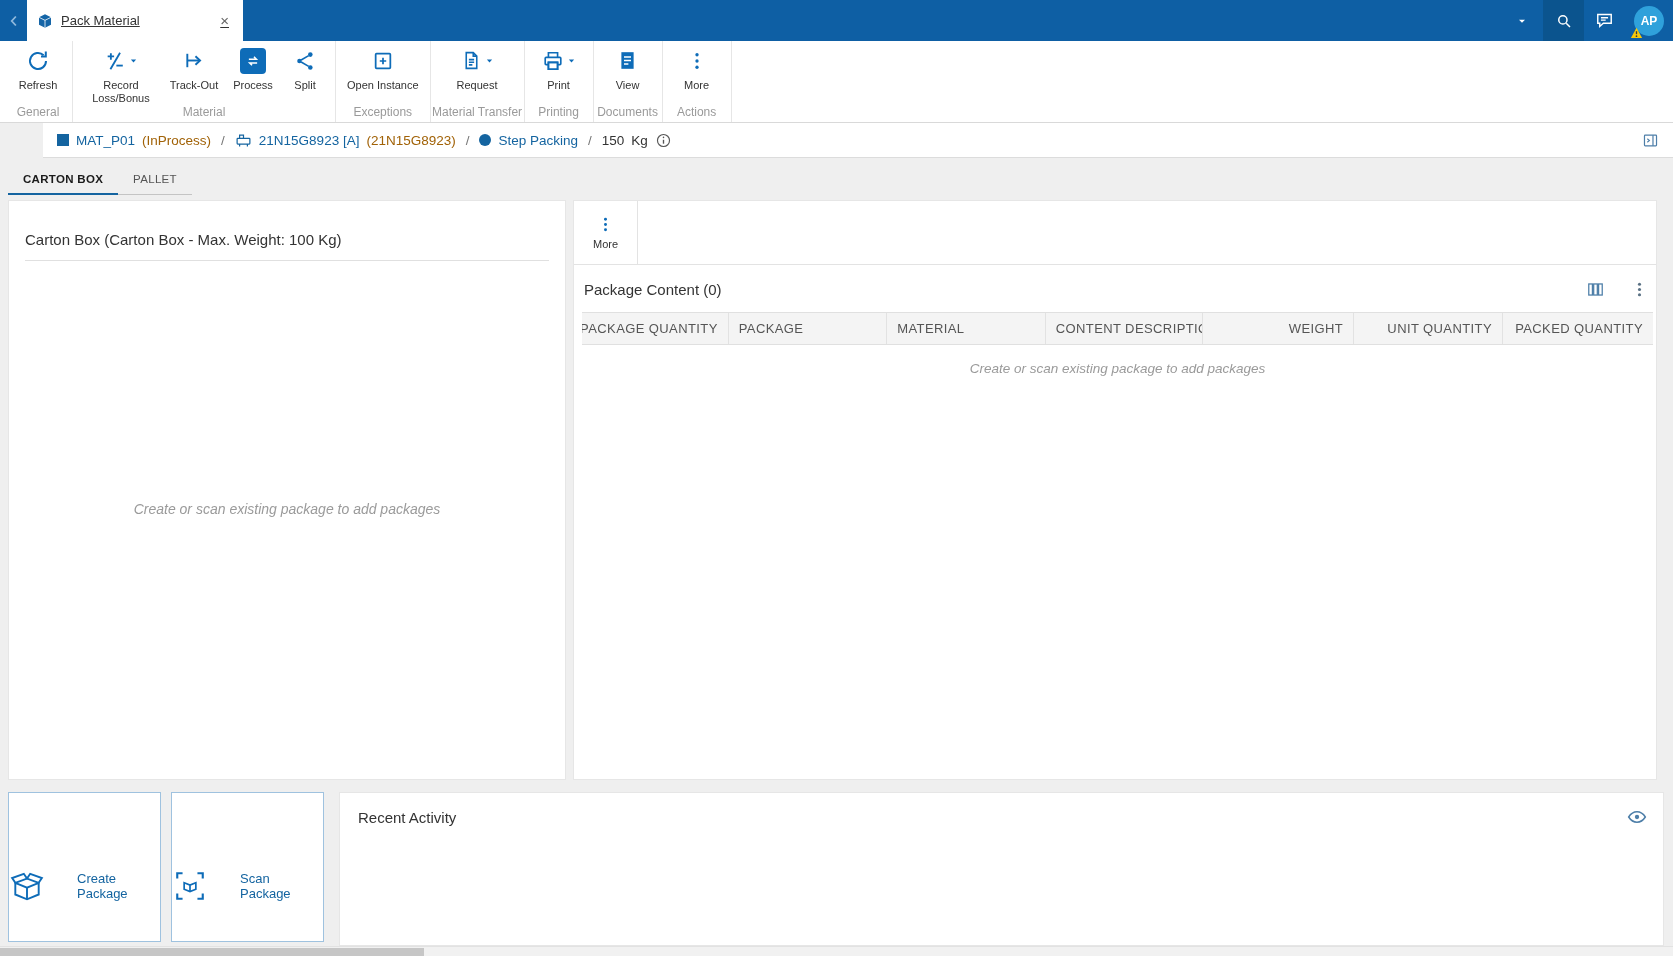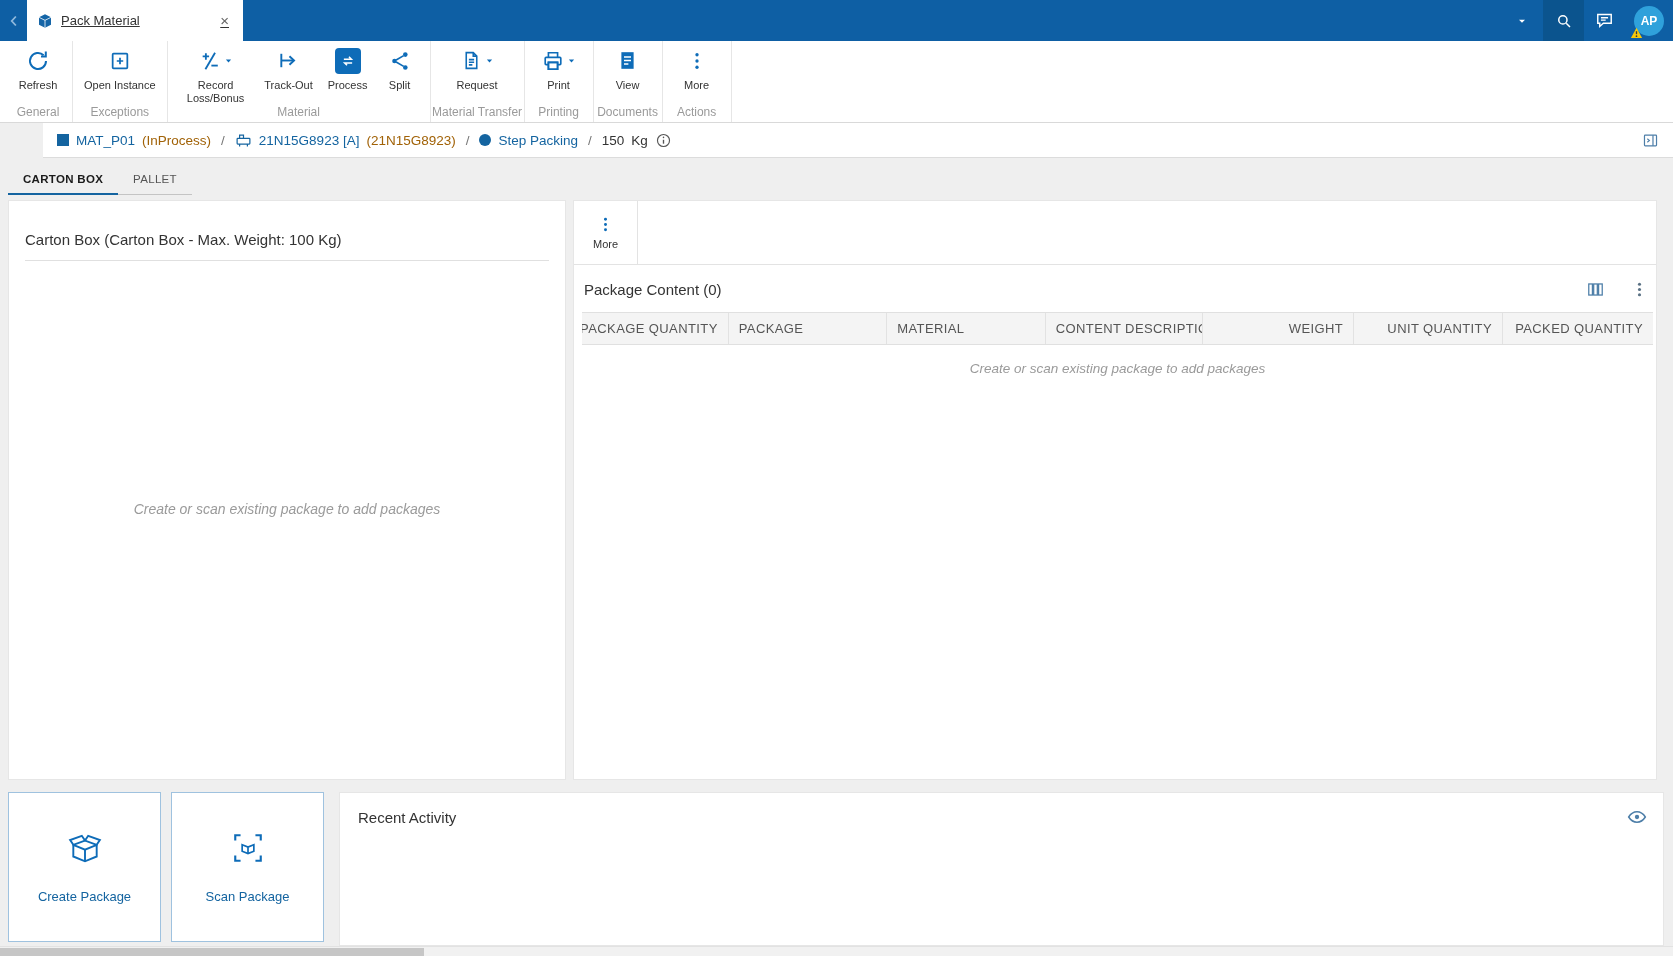--- a/index.html
+++ b/index.html
@@ -68,21 +68,21 @@
   .pc-table { margin:0 3px 0 8px; }
   .pc-thead { display:flex; background:#F4F4F4; border-top:1px solid #E0E0E0; border-bottom:1px solid #E0E0E0; height:33px; }
   .pc-th { display:flex; align-items:center; padding:0 10px; font-size:13px; color:#555; letter-spacing:.4px; border-right:1px solid #E2E2E2; overflow:hidden; white-space:nowrap; cursor:pointer; }
   .pc-th:last-child { border-right:none; }
   .pc-th.right { justify-content:flex-end; }
   .c0{flex:0 0 13.7%;} .c1{flex:0 0 14.8%;} .c2{flex:0 0 14.8%;} .c3{flex:0 0 14.7%;}
   .c4{flex:0 0 14.1%;} .c5{flex:0 0 13.9%;} .c6{flex:1;}
   .pc-empty { text-align:center; font-style:italic; color:#9A9A9A; font-size:13.5px; margin-top:16px; }
 
   
-  .action-card { position:absolute; top:792px; width:153px; height:150px; background:#fff; border:1px solid #9FC2DF; display:flex; flex-direction:column; align-items:center; padding-top:38px; gap:24px; cursor:pointer; }
+  .action-card { position:absolute; top:792px; width:153px; height:150px; background:#fff; border:1px solid #9FC2DF; display:flex; flex-direction:row; align-items:center; padding-top:38px; gap:32px; cursor:pointer; }
   .action-card .lbl { color:#1464A0; font-size:13px; }
   #create-card { left:8px; }
   #scan-card { left:171px; }
 
   .recent { position:absolute; left:339px; right:9px; top:792px; bottom:10px; background:#fff; border:1px solid #E6E6E6; }
   .recent-header { display:flex; align-items:center; padding:14px 16px 10px 18px; }
   .recent-title { font-size:15px; color:#333; flex:1; }
   .eye-btn { cursor:pointer; }
 
   .hscroll { position:absolute; left:0; right:0; bottom:0; height:10px; background:#F1F1F1; border-top:1px solid #E2E2E2; }
@@ -156,35 +156,20 @@
               <path d="M20 12a8 8 0 1 1-2.4-5.7"></path>
               <polyline points="19.8 2.6 19.8 7.4 15 7.4" fill="none"></polyline>
             </svg>
       </span>
         </div>
       <span class="lbl">Refresh</span>
     </div>
     <span class="tgroup-label">General</span>
   </div>
 
-  <div class="tgroup" style="min-width:72px">
-    <div class="tbtn" style="min-width:64px">
-      <div class="iconrow">
-          <span>
-        <svg width="22" height="22" viewBox="0 0 24 24" fill="none" stroke="#0E6CB8" stroke-width="1.9">
-              <rect x="4" y="4" width="16" height="16" rx="1"></rect>
-              <path d="M12 8.5v7M8.5 12h7"></path>
-            </svg>
-      </span>
-        </div>
-      <span class="lbl">Open Instance</span>
-    </div>
-    <span class="tgroup-label">Exceptions</span>
-  </div>
-
   <div class="tgroup">
     <div class="tbtn" style="min-width:74px">
       <div class="iconrow">
         <span>
           <svg width="22" height="22" viewBox="0 0 24 24" fill="none" stroke="#0E6CB8" stroke-width="2">
               <path d="M4 7h7M7.5 3.5v7"></path>
               <path d="M17.5 3 7 21"></path>
               <path d="M13.5 17h7"></path>
             </svg>
         </span>
@@ -226,20 +211,35 @@
               <circle cx="17.8" cy="5" r="2.5"></circle>
               <circle cx="6" cy="12" r="2.5"></circle>
               <circle cx="17.8" cy="19" r="2.5"></circle>
               <path d="M7.8 10.9 16 6.1M7.8 13.1 16 17.9" stroke="#0E6CB8" stroke-width="1.8"></path>
             </svg>
       </span>
         </div>
       <span class="lbl">Split</span>
     </div>
     <span class="tgroup-label">Material</span>
+  </div>
+
+  <div class="tgroup" style="min-width:72px">
+    <div class="tbtn" style="min-width:64px">
+      <div class="iconrow">
+          <span>
+        <svg width="22" height="22" viewBox="0 0 24 24" fill="none" stroke="#0E6CB8" stroke-width="1.9">
+              <rect x="4" y="4" width="16" height="16" rx="1"></rect>
+              <path d="M12 8.5v7M8.5 12h7"></path>
+            </svg>
+      </span>
+        </div>
+      <span class="lbl">Open Instance</span>
+    </div>
+    <span class="tgroup-label">Exceptions</span>
   </div>
 
   <div class="tgroup" style="min-width:94px; justify-content:center;">
     <div class="tbtn" style="min-width:60px">
       <div class="iconrow">
         <span>
           <svg width="21" height="21" viewBox="0 0 24 24" fill="none" stroke="#0E6CB8" stroke-width="1.8">
               <path d="M6 3h8l4 4v14H6z"></path>
               <path d="M14 3v4h4"></path>
               <path d="M9 11h6M9 14h6M9 17h4"></path>

